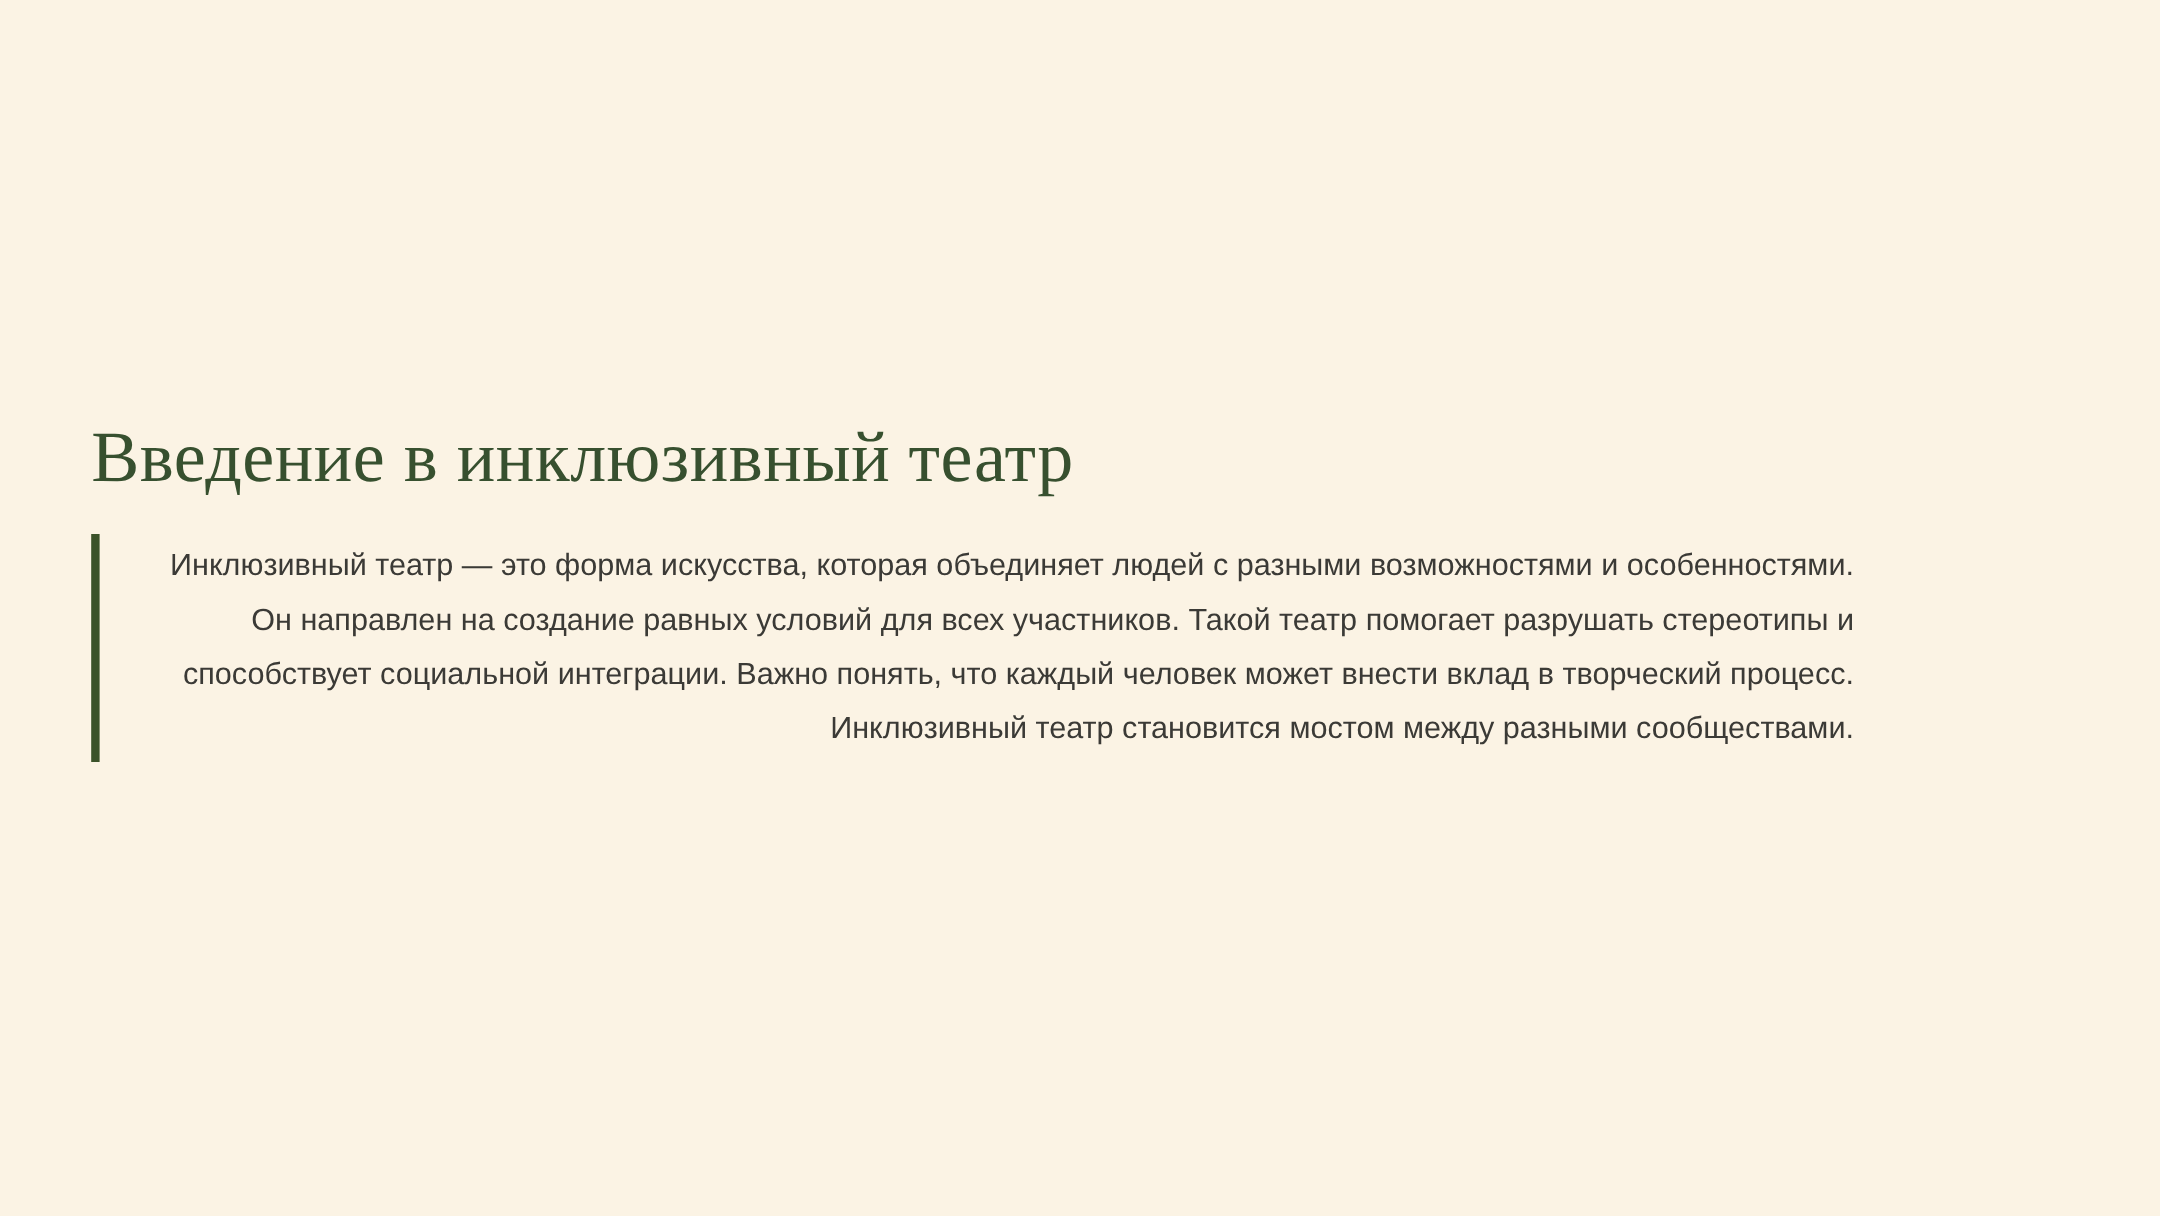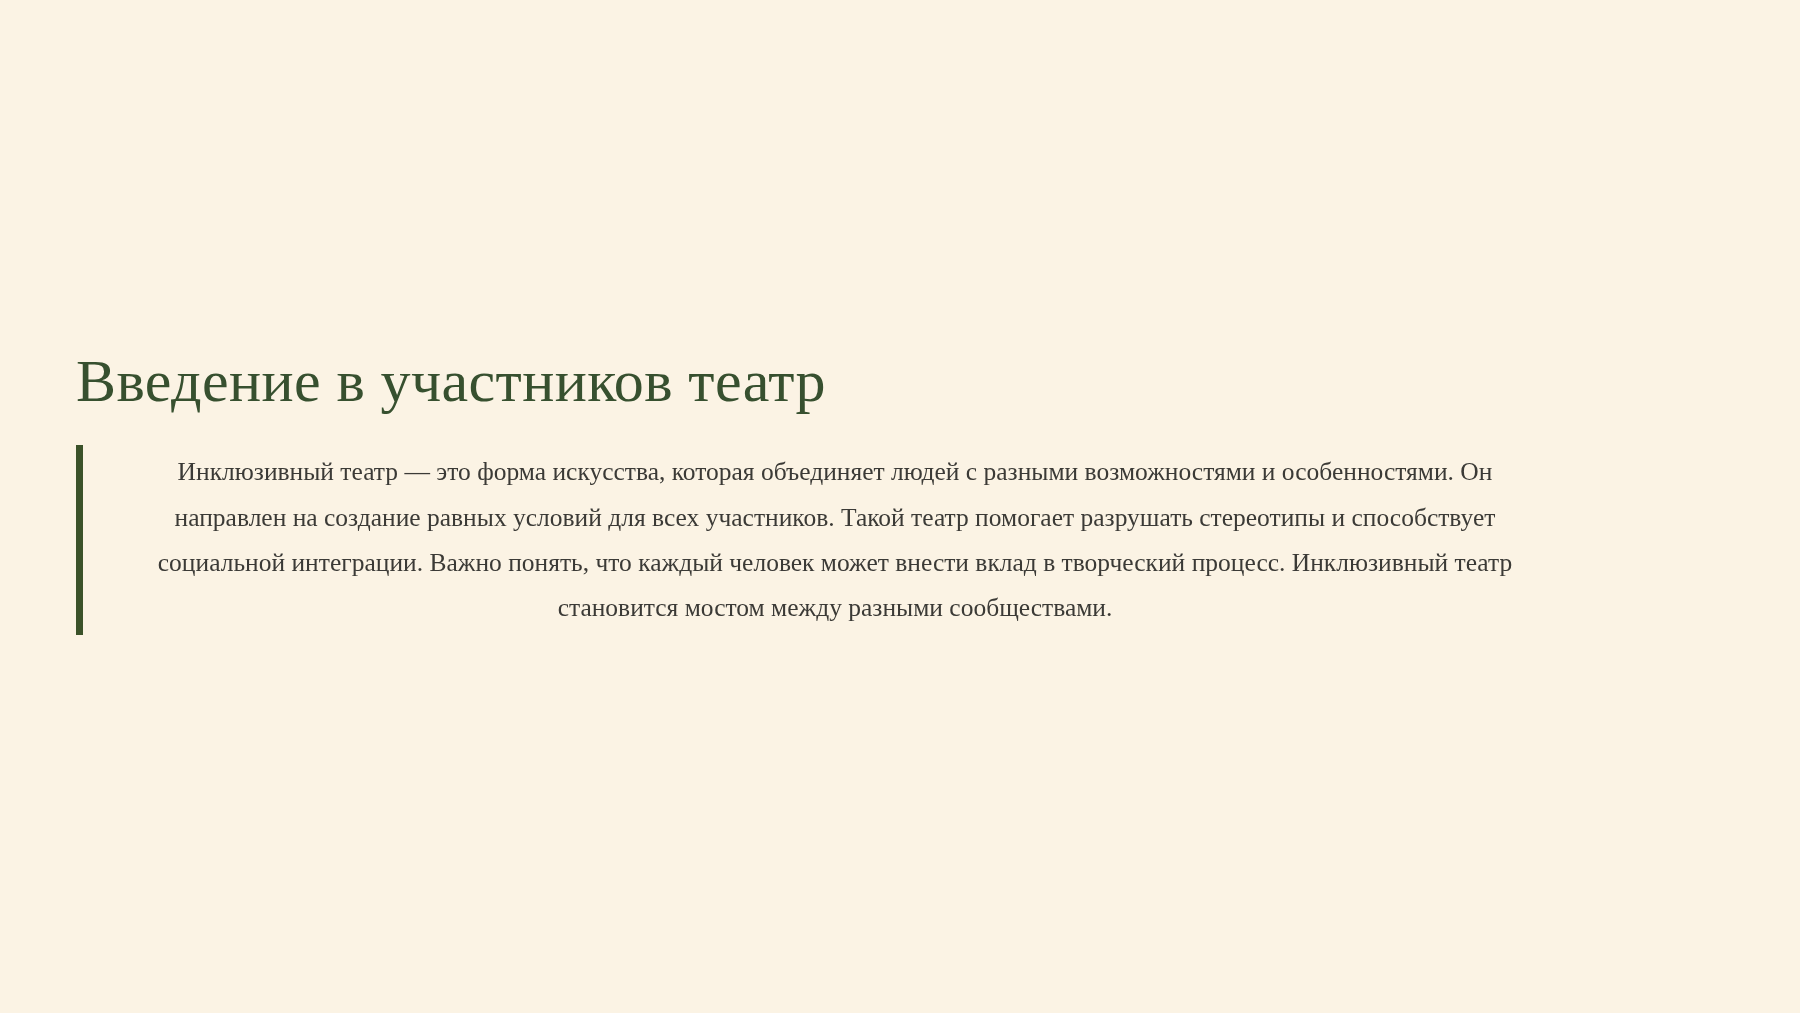--- a/index.html
+++ b/index.html
@@ -49,37 +49,37 @@
   .accent-bar {
     flex: 0 0 auto;
     width: 7px;
     background: #3b5229;
     border-radius: 0;
   }
 
   .intro-text {
     margin: 0;
     padding: 4px 0 4px 42px;
-    font-family: Liberation Serif, serif;
+    font-family: Liberation Sans, sans-serif;
     font-size: 25.5px;
     font-weight: 400;
     line-height: 1.78;
     color: #3b3a36;
     max-width: 1420px;
-    text-align: center;
+    text-align: right;
   }
 </style>
 </head>
 <body>
 
 <div class="slide">
 
   <div class="content">
 
-    <h1 class="page-title">Введение в участников театр</h1>
+    <h1 class="page-title">Введение в инклюзивный театр</h1>
 
     <div class="intro-block">
       <div class="accent-bar"></div>
       <p class="intro-text">Инклюзивный театр — это форма искусства, которая объединяет людей с разными возможностями и особенностями. Он направлен на создание равных условий для всех участников. Такой театр помогает разрушать стереотипы и способствует социальной интеграции. Важно понять, что каждый человек может внести вклад в творческий процесс. Инклюзивный театр становится мостом между разными сообществами.</p>
     </div>
 
   </div>
 
 </div>
 

